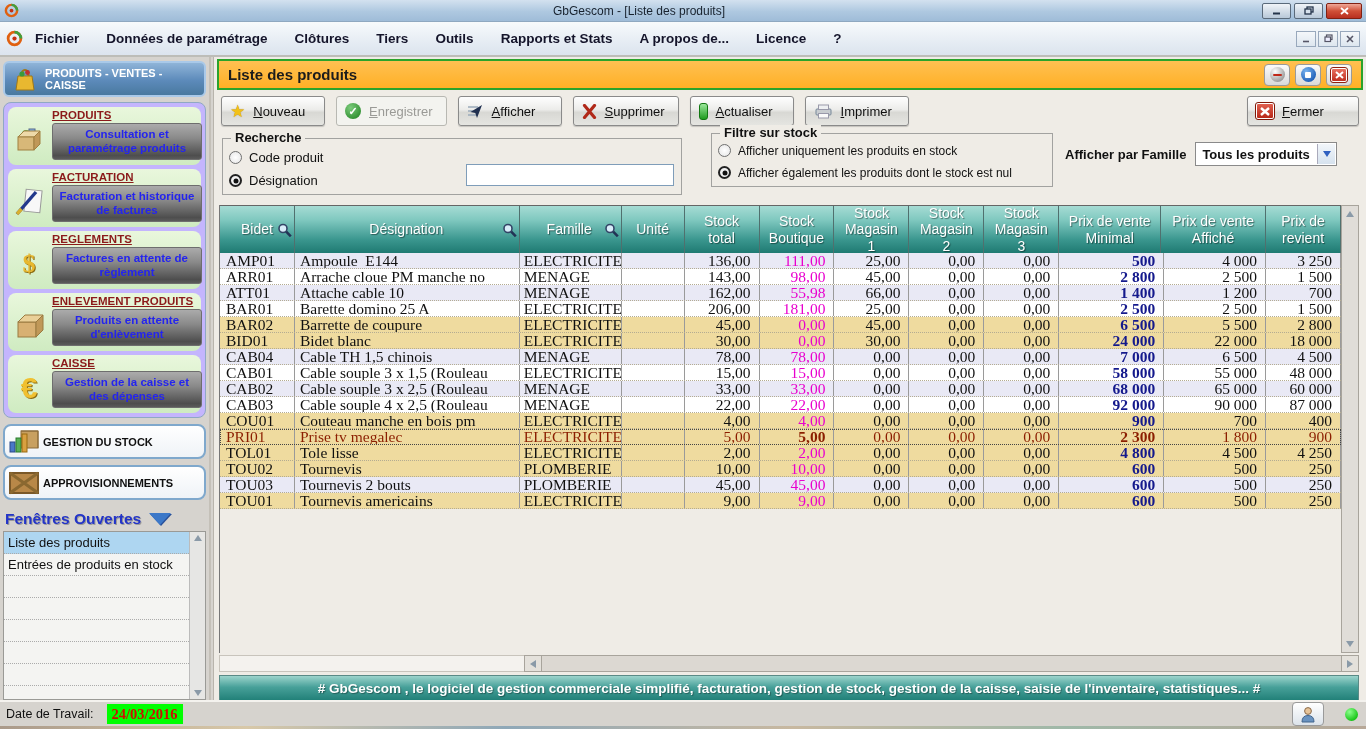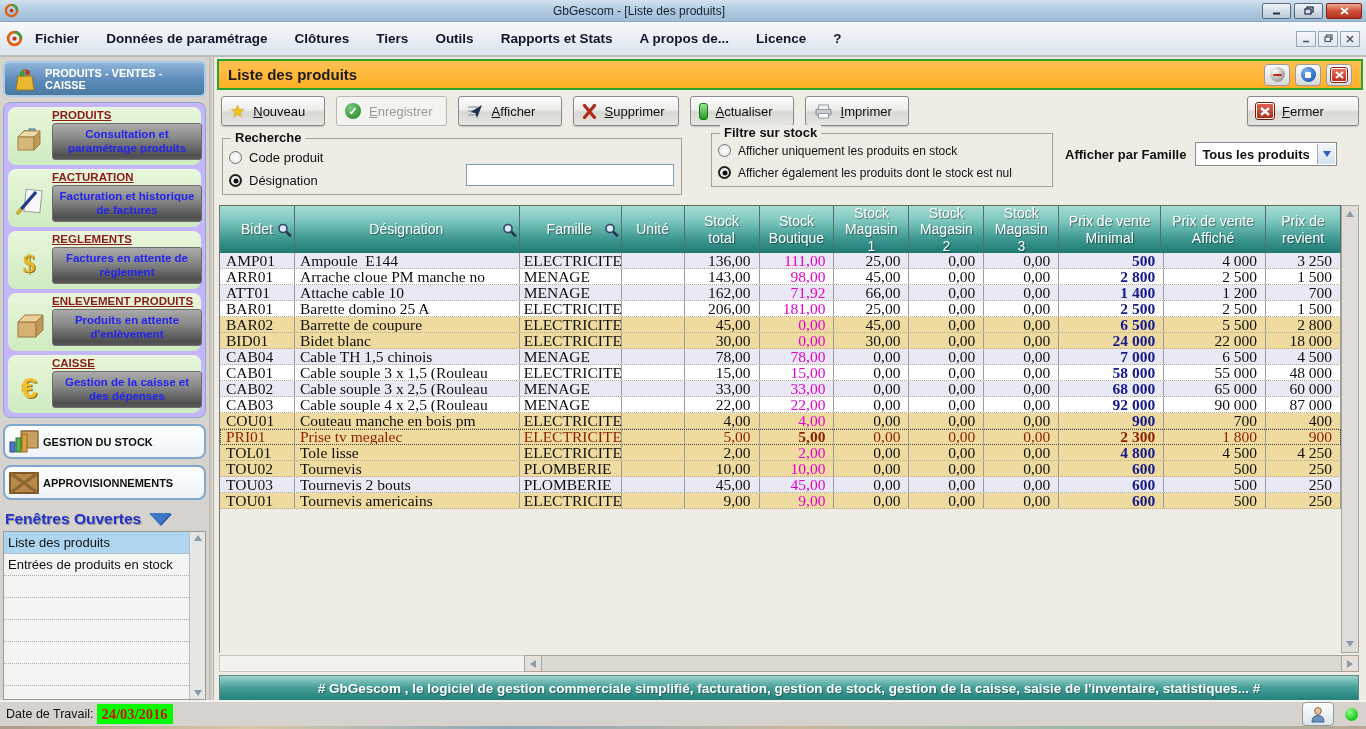--- a/index.html
+++ b/index.html
@@ -151,21 +151,21 @@
   .hs-btn{width:18px;background:#E4E1DB;border:1px solid #A8A49C;display:flex;align-items:center;justify-content:center;}
   .hs-track{flex:1;background:#DCD8D2;border-top:1px solid #A8A49C;border-bottom:1px solid #A8A49C;}
 
   .footerbar{position:absolute;top:618px;left:5px;width:1140px;height:27px;
     background:linear-gradient(180deg,#9CD4CC,#47A099 45%,#1F7E76);
     display:flex;align-items:center;justify-content:center;color:#fff;font-weight:bold;font-size:13.5px;
     border:1px solid #5A8A86;text-shadow:1px 1px 1px rgba(0,0,0,.35);white-space:nowrap;overflow:hidden;}
 
   
   .statusbar{position:absolute;left:0;right:0;bottom:3px;height:26px;background:#D6D3CE;
-    border-top:2px solid #F4F2EE;display:flex;align-items:center;padding-left:6px;gap:3px;}
+    border-top:2px solid #F4F2EE;display:flex;align-items:center;padding-left:6px;gap:13px;}
   .sb-label{font-size:12.5px;color:#101010;}
   .sb-date{background:#00FF00;color:#CC1100;font-weight:bold;font-family:"Liberation Serif",serif;
     font-size:14.5px;padding:0 5px;line-height:20px;}
   .sb-user{margin-left:auto;margin-right:8px;width:32px;height:24px;border:1px solid #9a9a9a;border-radius:4px;
     background:linear-gradient(#ffffff,#DCE3EA);display:flex;align-items:center;justify-content:center;cursor:pointer;}
   .sb-dot{width:13px;height:13px;border-radius:50%;background:radial-gradient(circle at 35% 30%,#8CFF8C,#0BBF0B 80%);margin-right:8px;}
   .bottom-strip{position:absolute;bottom:0;left:0;right:0;height:3px;
     background:linear-gradient(90deg,#AA9A8A,#D8C8A8 18%,#8FA8B8 37%,#C8B8A0 58%,#9FB8A8 78%,#B8A898);}
 </style>
 </head>
@@ -554,21 +554,21 @@
               <div class="gcell c9 num navy">2 800</div>
               <div class="gcell c10 num">2 500</div>
               <div class="gcell c11 num">1 500</div>
             </div>
             <div class="grow bg-lavender">
               <div class="gcell c0">ATT01</div>
               <div class="gcell c1">Attache cable 10</div>
               <div class="gcell c2">MENAGE</div>
               <div class="gcell c3"></div>
               <div class="gcell c4 num">162,00</div>
-              <div class="gcell c5 num magenta">71,92</div>
+              <div class="gcell c5 num magenta">55,98</div>
               <div class="gcell c6 num">66,00</div>
               <div class="gcell c7 num">0,00</div>
               <div class="gcell c8 num">0,00</div>
               <div class="gcell c9 num navy">1 400</div>
               <div class="gcell c10 num">1 200</div>
               <div class="gcell c11 num">700</div>
             </div>
             <div class="grow bg-cream">
               <div class="gcell c0">BAR01</div>
               <div class="gcell c1">Barette domino 25 A</div>

